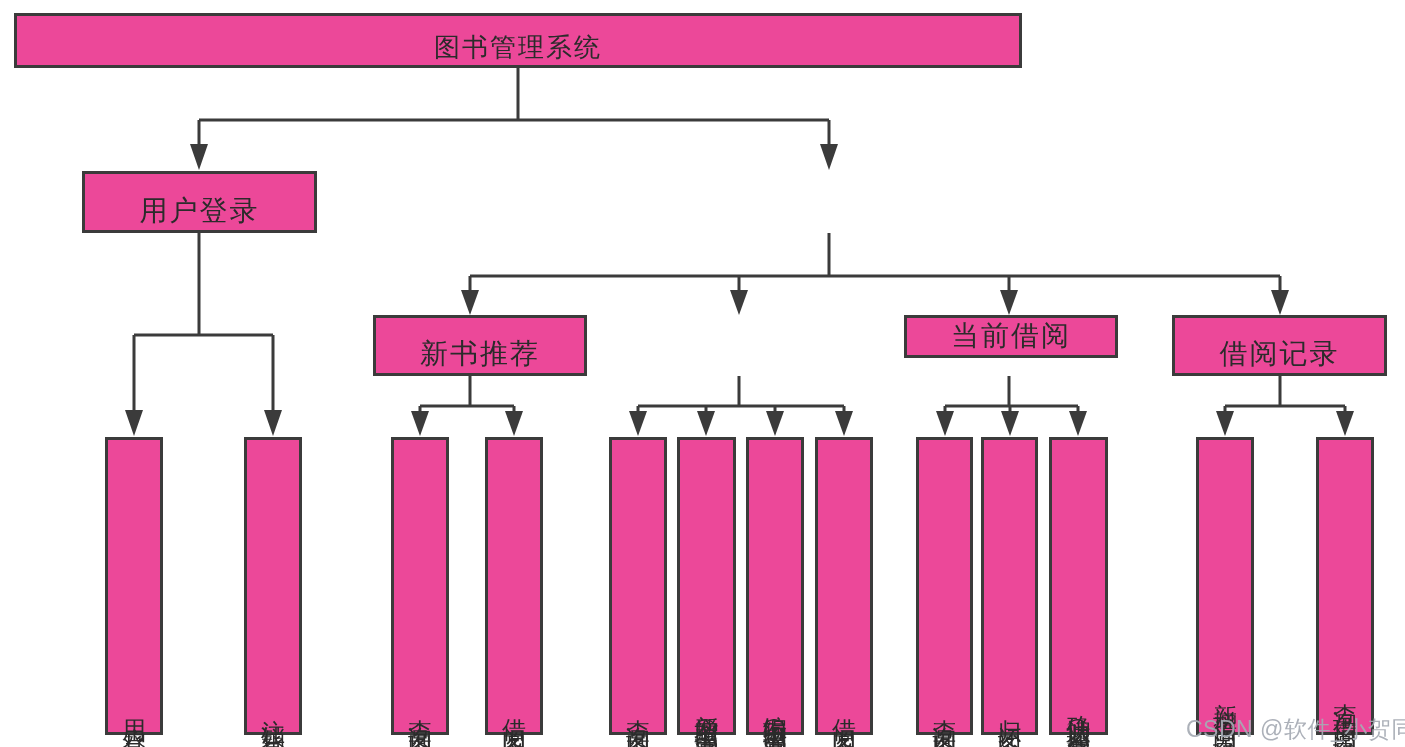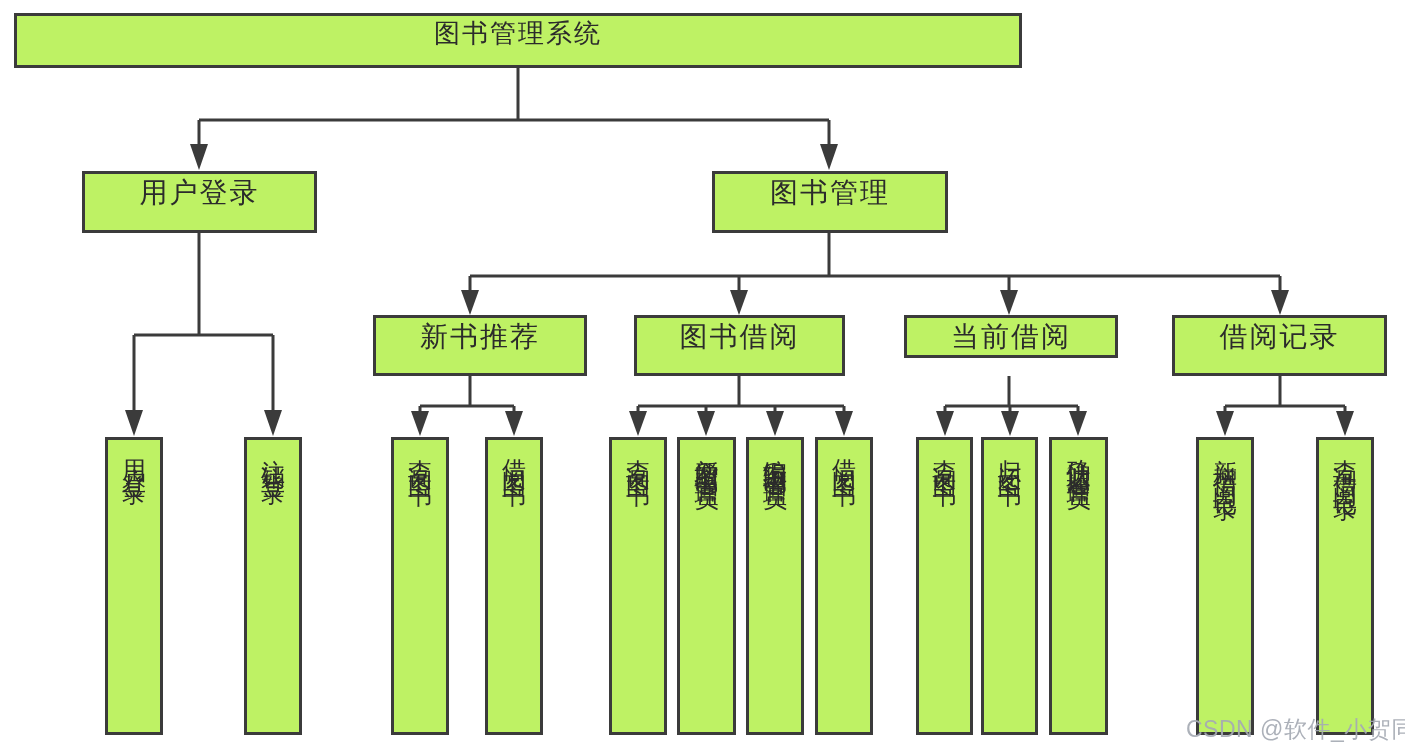--- a/index.html
+++ b/index.html
@@ -5,22 +5,22 @@
   * { margin:0; padding:0; box-sizing:border-box; }
   html,body { background:#ffffff; }
   .canvas {
     position:relative; width:1405px; height:747px; background:#fff;
     font-family:"Liberation Sans", sans-serif; overflow:hidden;
   }
   .wires { position:absolute; left:0; top:0; width:1405px; height:747px; z-index:1; }
   .wires path { stroke:var(--line,#3b3b3b); stroke-width:3; fill:none; }
   .wires polygon { fill:var(--line,#3b3b3b); stroke:none; }
   .node {
-    position:absolute; background:#bef264; border:3px solid var(--line,#3b3b3b);
-    display:flex; align-items:flex-start; justify-content:center;
+    position:absolute; background:#ec4899; border:3px solid var(--line,#3b3b3b);
+    display:flex; align-items:flex-end; justify-content:center;
     color:var(--text,#2b2b2b); z-index:2;
   }
   .node .lbl { font-size:28px; letter-spacing:2px; white-space:nowrap; }
   .node.root .lbl { font-size:26px; }
   .node.leaf .lbl {
     writing-mode:vertical-rl; text-orientation:mixed;
     font-size:24px; letter-spacing:8px; line-height:1;
   }
   .node.leaf .lbl.long { letter-spacing:4px; }
   .watermark {
@@ -77,29 +77,23 @@
     </g>
   </svg>
 
   <div class="node root" style="left:14px; top:13px; width:1008px; height:55px;">
     <span class="lbl">图书管理系统</span>
   </div>
 
   <div class="node" style="left:82px; top:171px; width:235px; height:62px;">
     <span class="lbl">用户登录</span>
   </div>
-  <div class="node" style="left:712px; top:171px; width:236px; height:62px;">
-    <span class="lbl">图书管理</span>
-  </div>
 
   <div class="node" style="left:364px; top:315px; width:214px; height:61px;margin-left:9px;">
     <span class="lbl">新书推荐</span>
-  </div>
-  <div class="node" style="left:634px; top:315px; width:211px; height:61px;">
-    <span class="lbl">图书借阅</span>
   </div>
   <div class="node" style="left:904px; top:315px; width:214px; height:43px;">
     <span class="lbl">当前借阅</span>
   </div>
   <div class="node" style="left:1172px; top:315px; width:215px; height:61px;">
     <span class="lbl">借阅记录</span>
   </div>
 
   <div class="node leaf" style="left:105px; top:437px; width:58px; height:298px;">
     <span class="lbl">用户登录</span>

